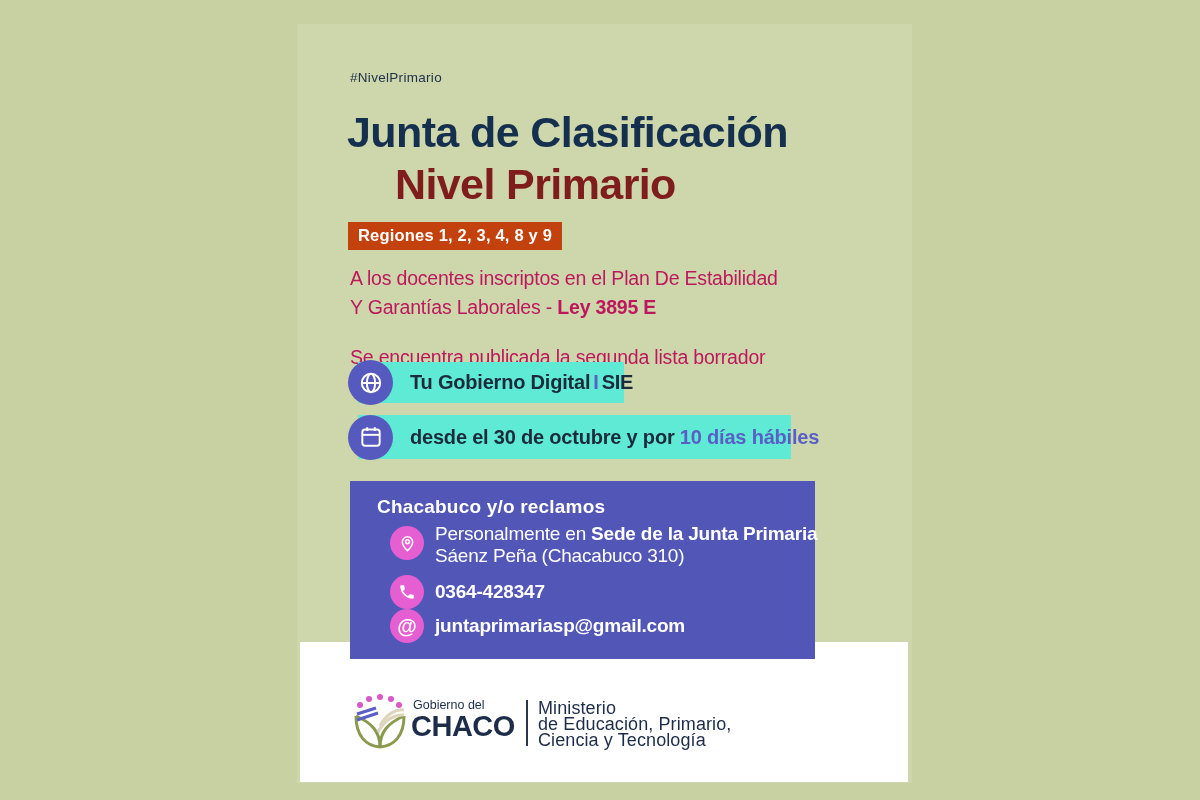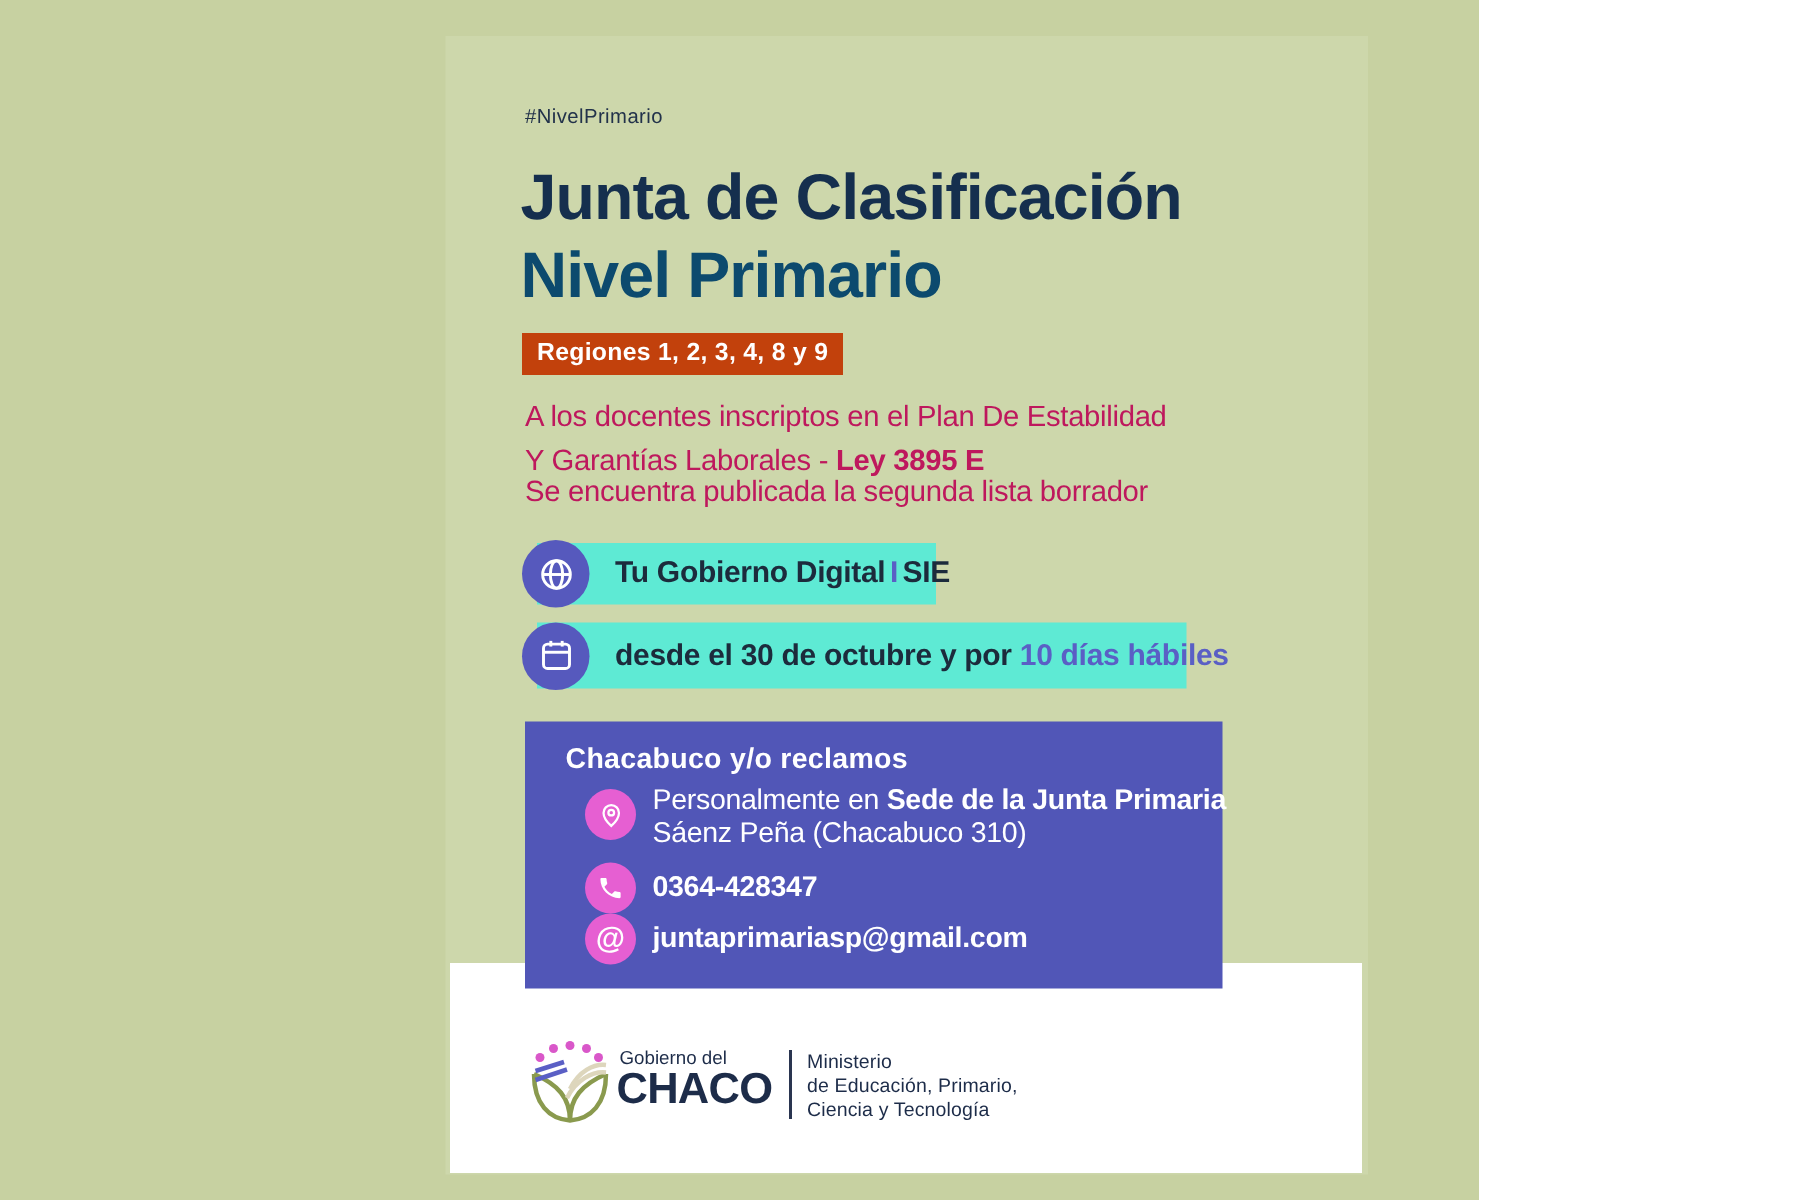--- a/index.html
+++ b/index.html
@@ -1,19 +1,19 @@
 <!DOCTYPE html>
 <html><head>
 <meta charset="utf-8">
 <style>
   html, body { margin: 0; padding: 0; }
   body { font-family: "Liberation Sans", sans-serif; }
   .page {
     position: relative;
-    width: 986px;
+    width: 1200px;
     height: 800px;
     background: #c7d1a1;
     overflow: hidden;
   }
   .panel {
     position: absolute;
     left: 297px; top: 24px;
     width: 615px; height: 759px;
     background: #cdd7ab;
   }
@@ -26,40 +26,40 @@
     letter-spacing: 0.3px;
   }
   .title {
     left: 347px; top: 106px;
     font-size: 43px;
     font-weight: 700;
     letter-spacing: -0.6px;
     line-height: 52px;
     color: #152f4e;
   }
-  .title .line2 { color: #0c4a6e; }
+  .title .line2 { color: #7f1d1d; margin-left: 48px; }
 
   .badge {
     left: 348px; top: 222px;
     background: #c2410c;
     color: #ffffff;
     font-size: 16.5px;
     font-weight: 700;
     padding: 4px 10px 5px 10px;
     letter-spacing: 0.2px;
   }
 
   .bodytext {
     font-size: 19.5px;
     color: #be185d;
     line-height: 29px;
     letter-spacing: -0.2px;
   }
   .audience { left: 350px; top: 264px; }
-  .status   { left: 350px; top: 314px; }
+  .status   { left: 350px; top: 343px; }
   .b { font-weight: 700; }
 
   .pill {
     position: absolute;
     background: #5eead4;
     display: flex;
     align-items: center;
   }
   .pill-label {
     font-size: 20px;
@@ -143,21 +143,21 @@
   }
   .footer-divider {
     position: absolute;
     left: 226px; top: 58px;
     width: 1.5px; height: 46px;
     background: #2a3550;
   }
   .ministry {
     position: absolute;
     left: 238px; top: 58px;
-    font-size: 13px;
+    font-size: 18px;
     line-height: 16px;
     color: #1d2c49;
     letter-spacing: 0.1px;
   }
 </style>
 </head>
 <body>
 
 <div class="page">
   <div class="panel"></div>

